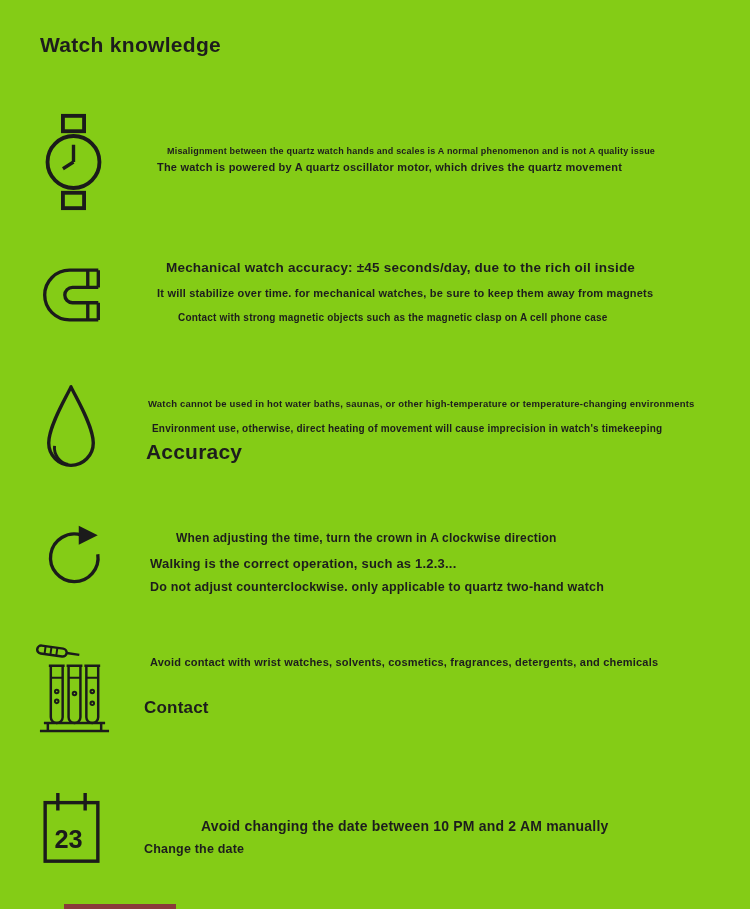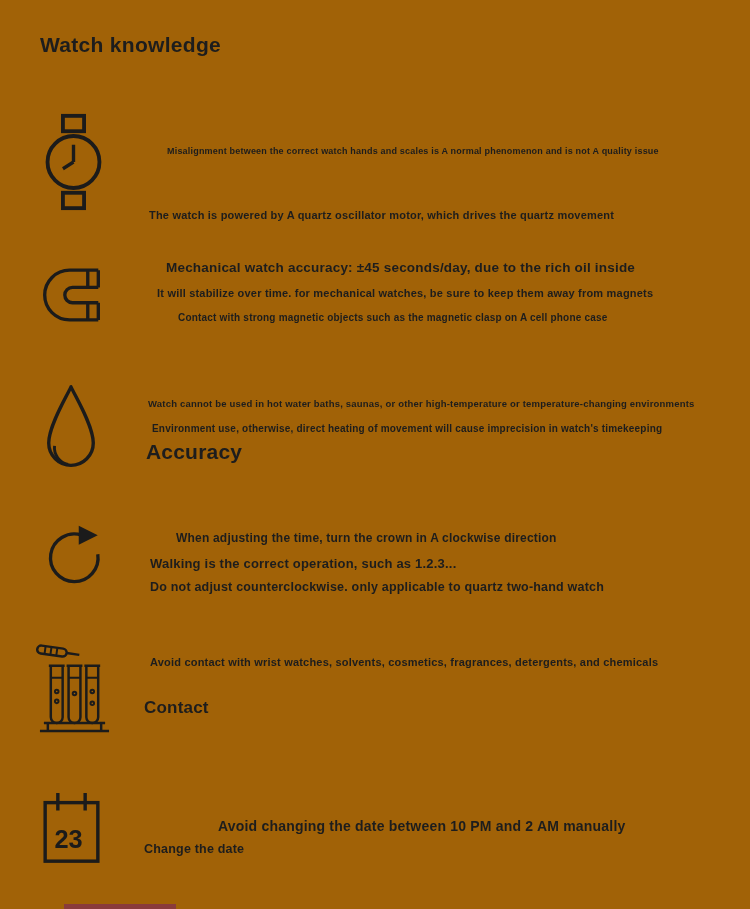--- a/index.html
+++ b/index.html
@@ -1,21 +1,21 @@
 <!DOCTYPE html>
 <html><head>
 <meta charset="utf-8">
 <style>
   * { margin: 0; padding: 0; box-sizing: border-box; }
   html, body { background: #ffffff; }
   .page {
     position: relative;
     width: 750px;
     height: 909px;
-    background: #a16207;
+    background: #84cc16;
     overflow: hidden;
     font-family: "Liberation Sans", sans-serif;
     color: #1d1d1d;
   }
   .title {
     position: absolute;
     left: 40px;
     top: 33px;
     font-size: 21px;
     font-weight: 700;
@@ -50,22 +50,22 @@
     <div class="icon" style="left:42px; top:112px; width:63px; height:100px;">
       <svg viewBox="0 0 64 104" xmlns="http://www.w3.org/2000/svg">
         <g fill="none" stroke="#1b1b1b" stroke-width="4">
           <rect x="21" y="4" width="22" height="16"></rect>
           <rect x="21" y="84" width="22" height="16"></rect>
           <circle cx="32" cy="52" r="27"></circle>
           <path d="M32 52 V34 M32 52 L21 59" stroke-width="3.5"></path>
         </g>
       </svg>
     </div>
-    <div class="line" style="left:167px; top:146px; font-size:9px;">Misalignment between the correct watch hands and scales is A normal phenomenon and is not A quality issue</div>
-    <div class="line" style="left:149px; top:161px; font-size:11px;margin-top:48px;">The watch is powered by A quartz oscillator motor, which drives the quartz movement</div>
+    <div class="line" style="left:167px; top:146px; font-size:9px;">Misalignment between the quartz watch hands and scales is A normal phenomenon and is not A quality issue</div>
+    <div class="line" style="left:157px; top:161px; font-size:11px;">The watch is powered by A quartz oscillator motor, which drives the quartz movement</div>
   </div>
 
   <div>
     <div class="icon" style="left:38px; top:262px; width:67px; height:68px;">
       <svg viewBox="0 0 70 70" xmlns="http://www.w3.org/2000/svg">
         <g fill="none" stroke="#1b1b1b" stroke-width="3.5">
           <path d="M63 8 H33 A26 26 0 0 0 33 60 H63"></path>
           <path d="M63 26 H36 A8 8 0 0 0 36 42 H63"></path>
           <path d="M63 8 V26 M63 42 V60 M52 8 V26 M52 42 V60"></path>
         </g>
@@ -129,19 +129,19 @@
   </div>
 
   <div>
     <div class="icon" style="left:40px; top:788px; width:63px; height:80px;">
       <svg viewBox="0 0 64 82" xmlns="http://www.w3.org/2000/svg">
         <rect x="5" y="15" width="54" height="60" fill="none" stroke="#1b1b1b" stroke-width="3.5"></rect>
         <path d="M18 5 V23 M46 5 V23" fill="none" stroke="#1b1b1b" stroke-width="3.5"></path>
         <text x="29" y="61" text-anchor="middle" font-size="26" font-weight="bold" fill="#1b1b1b">23</text>
       </svg>
     </div>
-    <div class="line" style="left:201px; top:818px; font-size:14px;margin-left:17px;">Avoid changing the date between 10 PM and 2 AM manually</div>
+    <div class="line" style="left:201px; top:818px; font-size:14px;">Avoid changing the date between 10 PM and 2 AM manually</div>
     <div class="line" style="left:144px; top:842px; font-size:12.5px;">Change the date</div>
   </div>
 
   <div class="cutoff-banner"></div>
 
 </div>
 
 </body></html>

